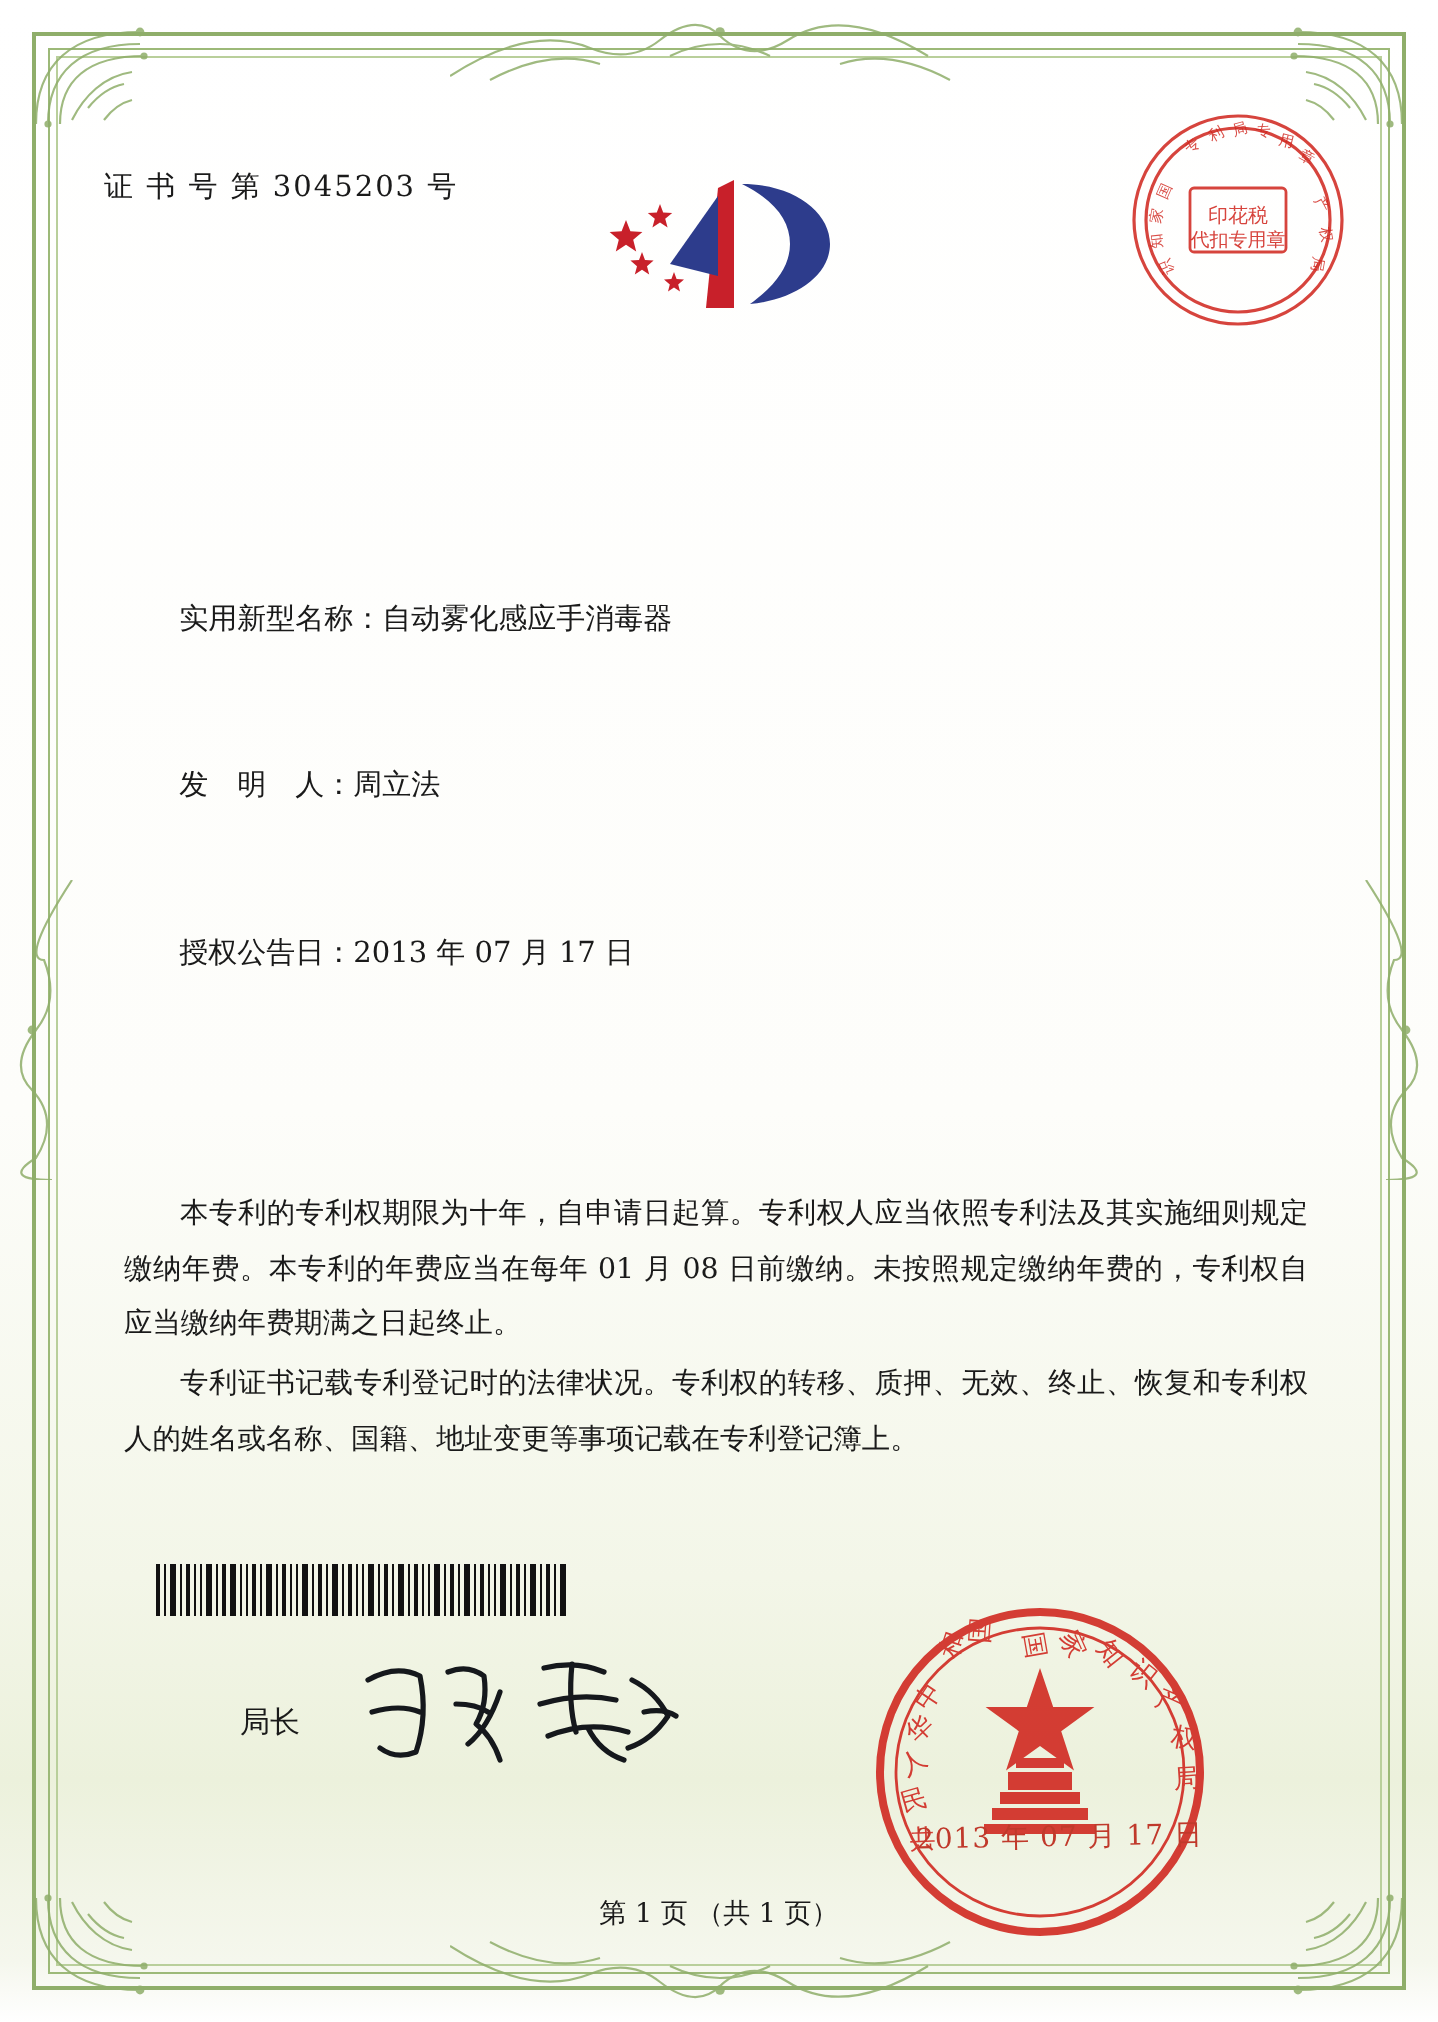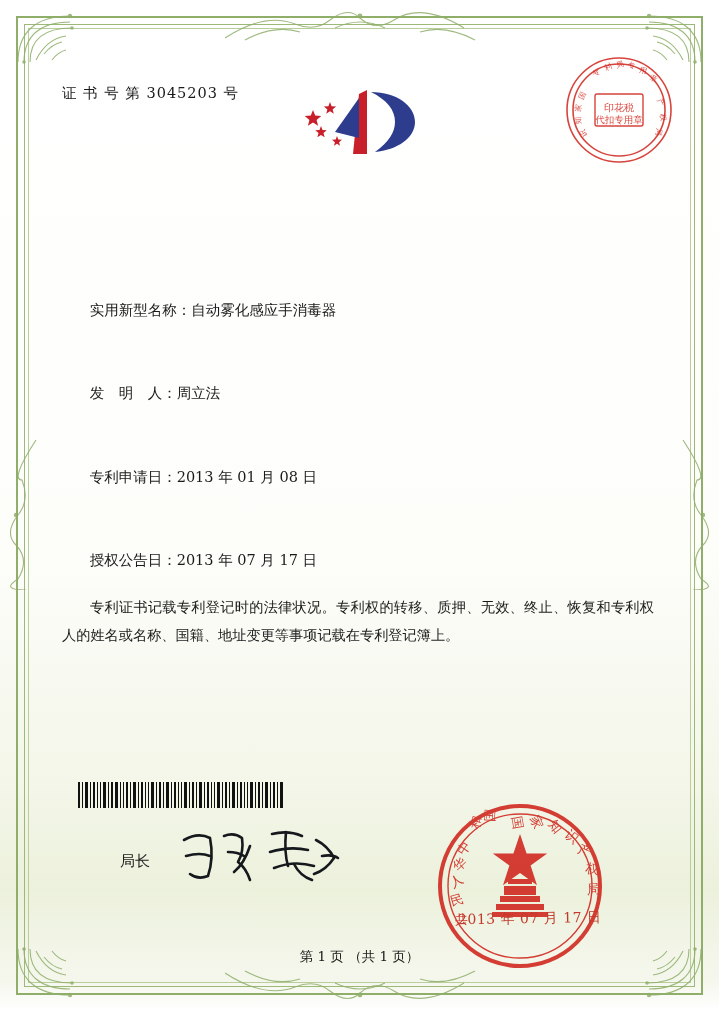--- a/index.html
+++ b/index.html
@@ -81,21 +81,21 @@
   .edge-orn-right {
     position: absolute;
     right: 6px; top: 440px; width: 34px; height: 150px;
     transform: scaleX(-1);
     opacity: .85;
   }
 
   
   .cert-no {
     position: absolute;
-    left: 62px; top: 84px;
+    left: 52px; top: 84px;
     font-size: 14.5px;
     color: #1a1a1a;
     letter-spacing: 1px;
     font-family: "DejaVu Serif", "Liberation Serif", serif;
   }
 
   
   .logo {
     position: absolute;
     left: 297px; top: 88px;
@@ -341,28 +341,26 @@
 
 
   <div class="fields">
     <div class="field-row">
       <span class="label">实用新型名称：</span><span class="value">自动雾化感应手消毒器</span>
     </div>
     <div class="field-row">
       <span class="label">发　明　人：</span><span class="value">周立法</span>
     </div>
     <div class="field-row">
-      <span class="label">专利申请日：</span><span class="value">2013 年 01 月 08 日</span>
-    </div>
-    <div class="field-row">
       <span class="label">授权公告日：</span><span class="value">2013 年 07 月 17 日</span>
     </div>
   </div>
 
   <div class="body-text">
+    <p>本专利的专利权期限为十年，自申请日起算。专利权人应当依照专利法及其实施细则规定缴纳年费。本专利的年费应当在每年 01 月 08 日前缴纳。未按照规定缴纳年费的，专利权自应当缴纳年费期满之日起终止。</p>
     <p>专利证书记载专利登记时的法律状况。专利权的转移、质押、无效、终止、恢复和专利权人的姓名或名称、国籍、地址变更等事项记载在专利登记簿上。</p>
   </div>
 
   <svg class="barcode" viewBox="0 0 205 26" preserveAspectRatio="none">
     <g fill="#111">
       <rect x="0" y="0" width="2" height="26"></rect>
         <rect x="4" y="0" width="1" height="26"></rect>
       <rect x="7" y="0" width="3" height="26"></rect>
         <rect x="12" y="0" width="1" height="26"></rect>
       <rect x="15" y="0" width="2" height="26"></rect>

